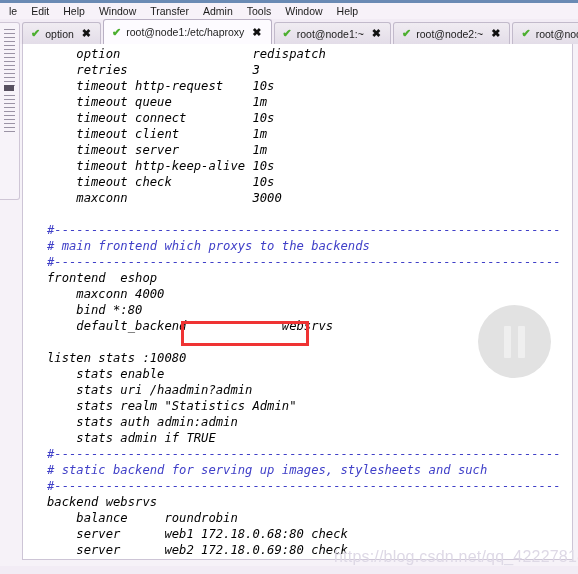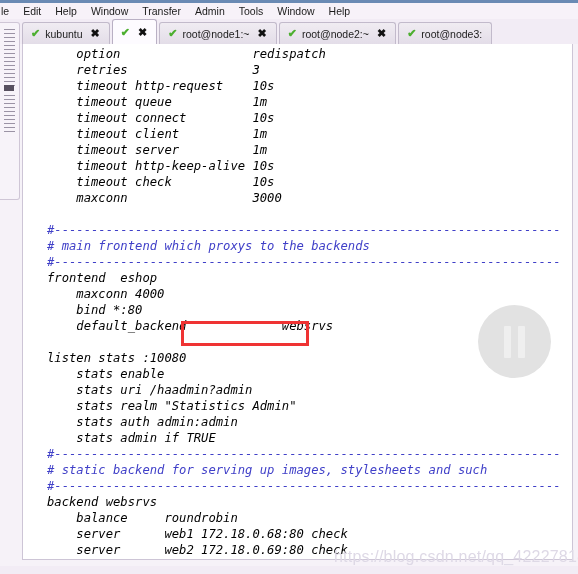--- a/index.html
+++ b/index.html
@@ -25,21 +25,21 @@
     background: #6a8ab4;
   }
 
   
   .menubar {
     position: absolute; left: 0; top: 3px;
     width: 578px; height: 16px;
     background: #f7f2f9;
     display: flex;
     align-items: center;
-    padding-left: 0px;
+    padding-left: 8px;
   }
   .menuitem {
     font-size: 10.5px;
     color: #1b1b1b;
     padding: 0 7px;
     line-height: 16px;
     white-space: nowrap;
     cursor: default;
   }
   .menuitem:first-child { margin-left: -6px; }
@@ -218,26 +218,27 @@
     <div class="menuitem">Admin</div>
     <div class="menuitem">Tools</div>
     <div class="menuitem">Window</div>
     <div class="menuitem">Help</div>
   </div>
 
   <div class="tabbar">
 
     <div class="tab">
       <span class="check">✔</span>
-      <span>kubuntu</span>
+      <span>option</span>
       <span class="closex">✖</span>
     </div>
 
     <div class="tab active">
       <span class="check">✔</span>
+      <span>root@node1:/etc/haproxy</span>
       <span class="closex">✖</span>
     </div>
 
     <div class="tab">
       <span class="check">✔</span>
       <span>root@node1:~</span>
       <span class="closex">✖</span>
     </div>
 
     <div class="tab">

